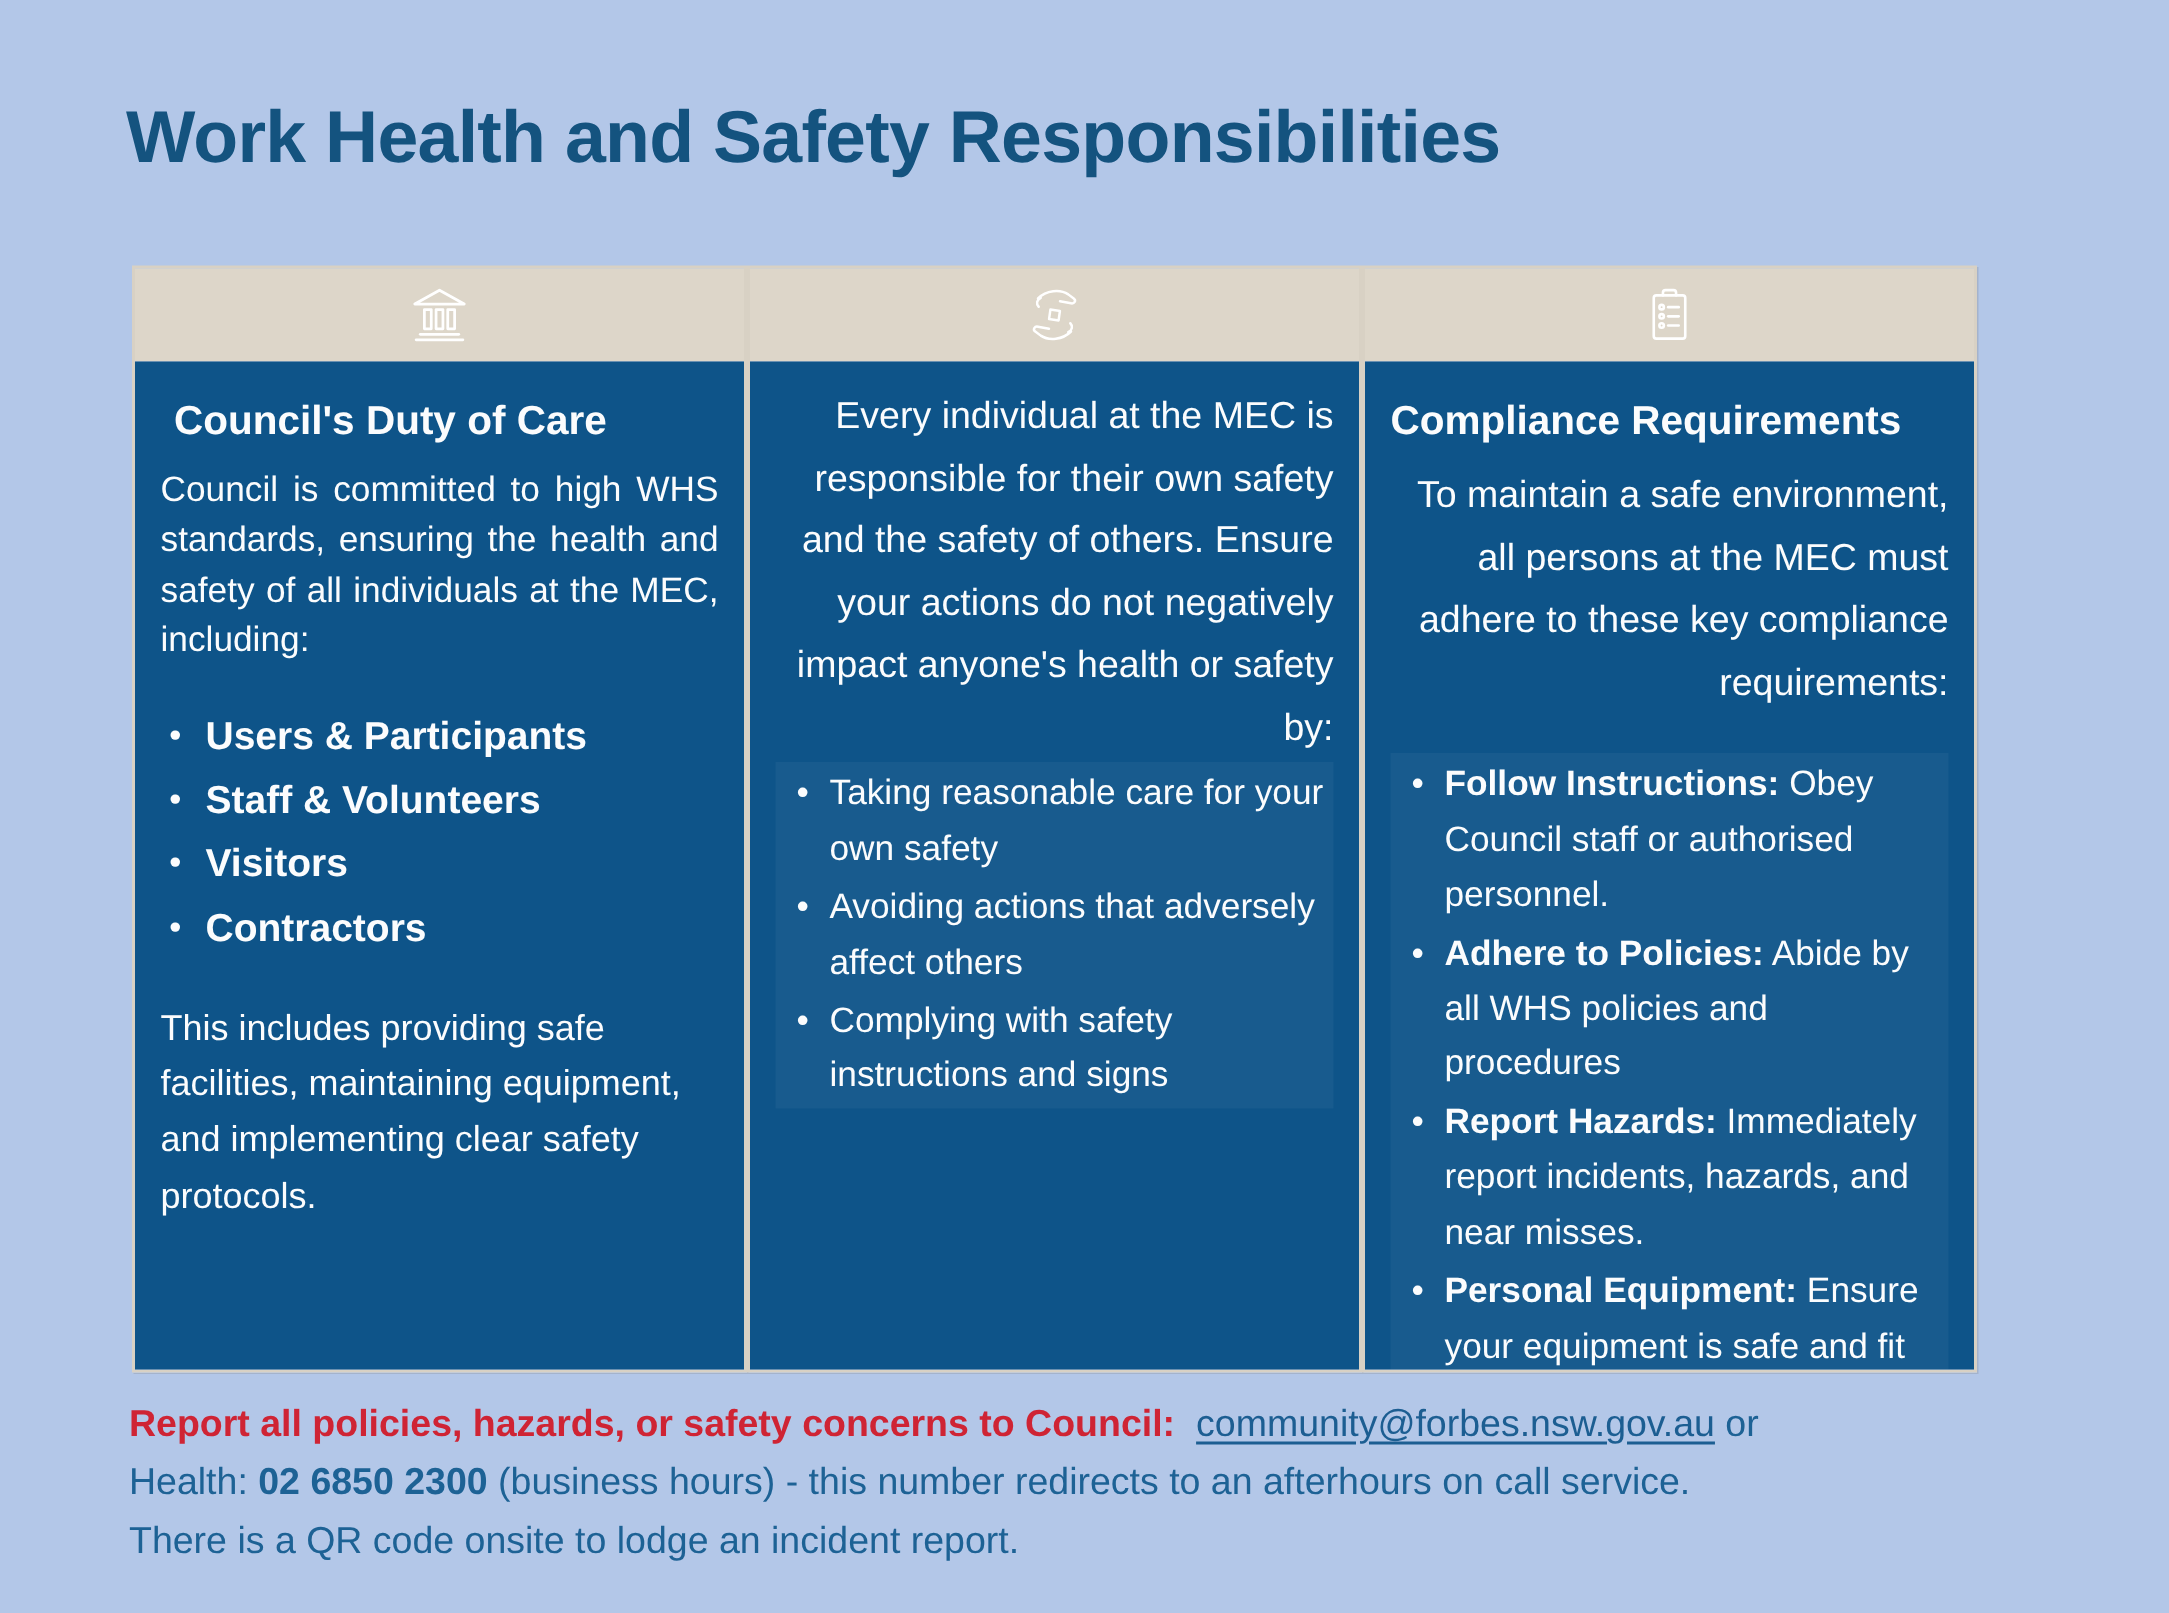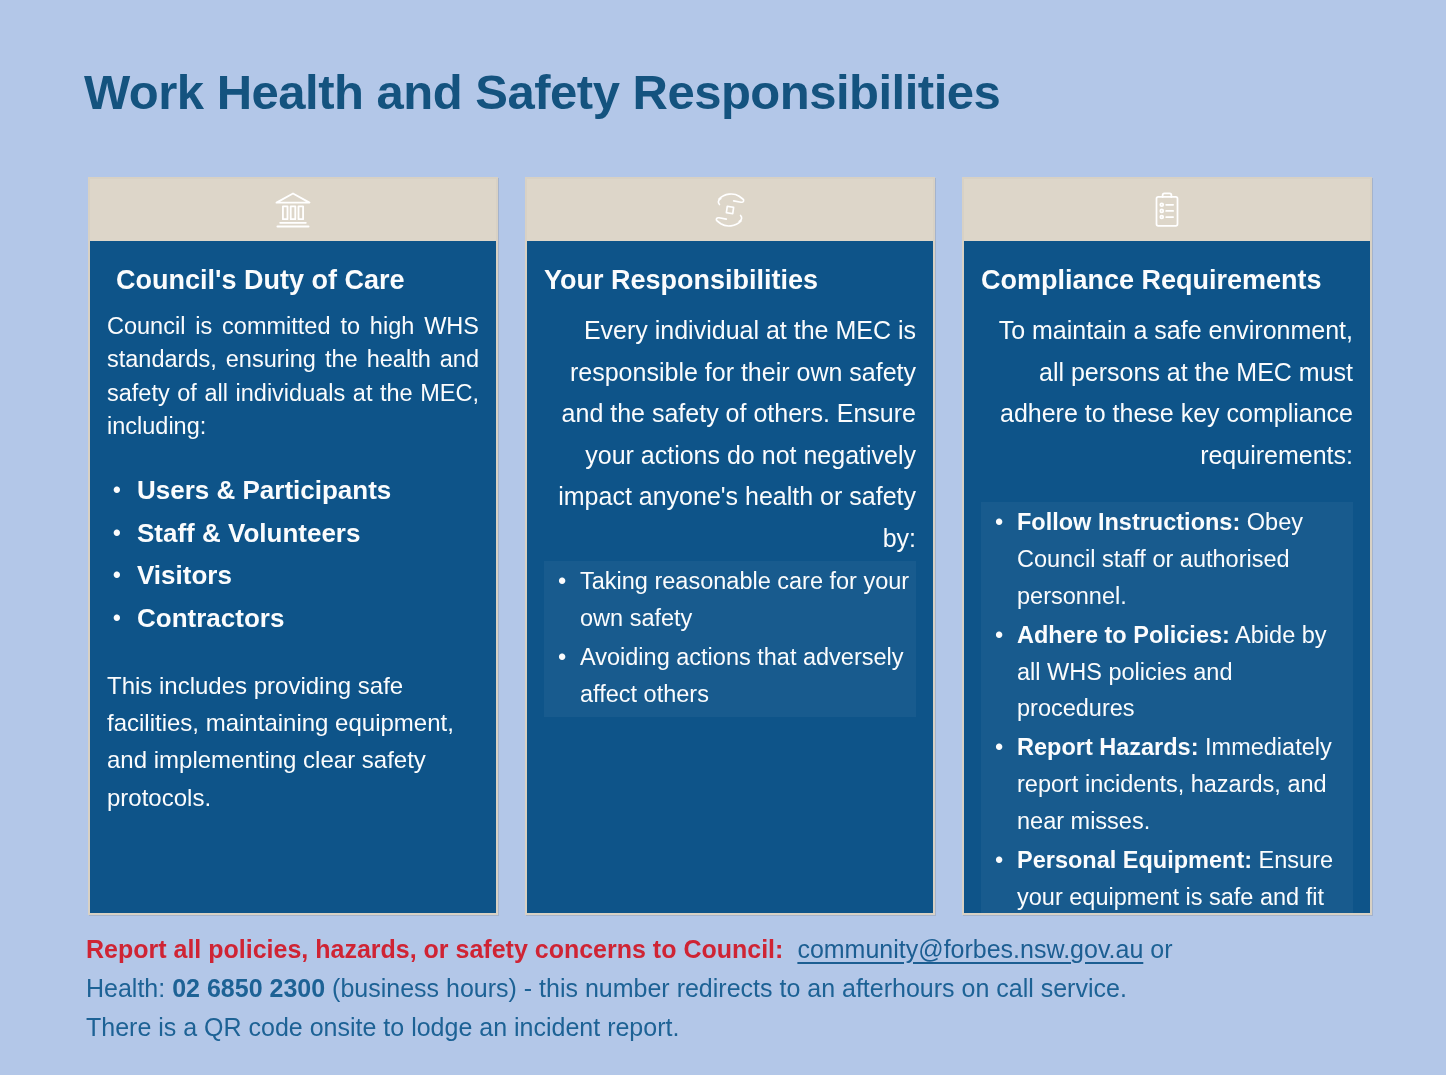--- a/index.html
+++ b/index.html
@@ -33,21 +33,20 @@
     font-weight:700;
     letter-spacing:-0.5px;
     color:var(--title_blue,#14537f);
     white-space:nowrap;
   }
   .cards-row{
     position:absolute;
     left:88px;top:177px;
     width:1286px;
     display:flex;
-    gap:27px;
   }
   .card{
     width:410px;
     height:738px;
     border:2px solid var(--card_border,#d8d1c4);
     display:flex;
     flex-direction:column;
     box-shadow:1px 1px 0 rgba(120,120,120,0.25);
   }
   .card-icon-band{
@@ -186,25 +185,25 @@
           <svg width="46" height="44" viewBox="0 0 48 48" fill="none" stroke="#ffffff" stroke-width="1.8" stroke-linecap="round" stroke-linejoin="round">
             <path d="M12 12 C 18 6, 28 5, 34 9 l 4 3 c 2 1.5, 0.5 4, -2 3.5 l -8 -1.5"></path>
             <path d="M14 11.5 c -3 1.5, -3.5 4.5, -1.5 6.5"></path>
             <path d="M36 36 C 30 42, 20 43, 14 39 l -4 -3 c -2 -1.5, -0.5 -4, 2 -3.5 l 8 1.5"></path>
             <path d="M34 36.5 c 3 -1.5, 3.5 -4.5, 1.5 -6.5"></path>
             <rect x="20.5" y="20.5" width="7" height="7" transform="rotate(8 24 24)"></rect>
           </svg>
         </span>
       </div>
       <div class="card-body">
-        <h2 class="card-heading">Your Responsibilities</h2>
         <p class="card-intro">Every individual at the MEC is responsible for their own safety and the safety of others. Ensure your actions do not negatively impact anyone's health or safety by:</p>
         <ul class="card-bullets">
           <li>Taking reasonable care for your own safety</li>
           <li>Avoiding actions that adversely affect others</li>
+          <li>Complying with safety instructions and signs</li>
         </ul>
       </div>
     </section>
 
     <section class="card card--comp">
       <div class="card-icon-band">
         <span>
           <svg width="42" height="44" viewBox="0 0 48 48" fill="none" stroke="#ffffff" stroke-width="2" stroke-linecap="round" stroke-linejoin="round">
             <rect x="12" y="9" width="24" height="33" rx="2"></rect>
             <path d="M19 9 v-2 a2 2 0 0 1 2 -2 h6 a2 2 0 0 1 2 2 v2"></path>

